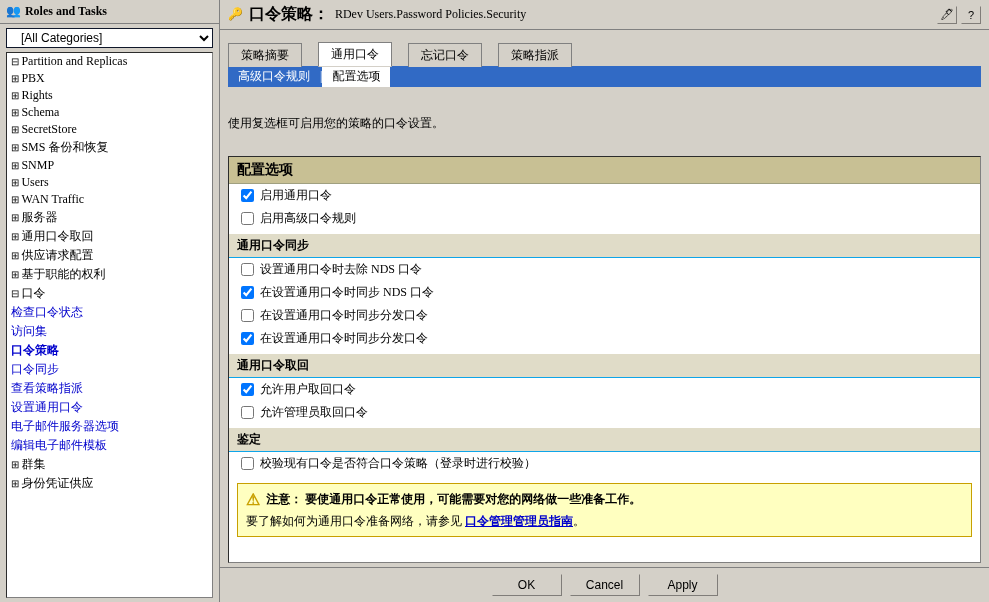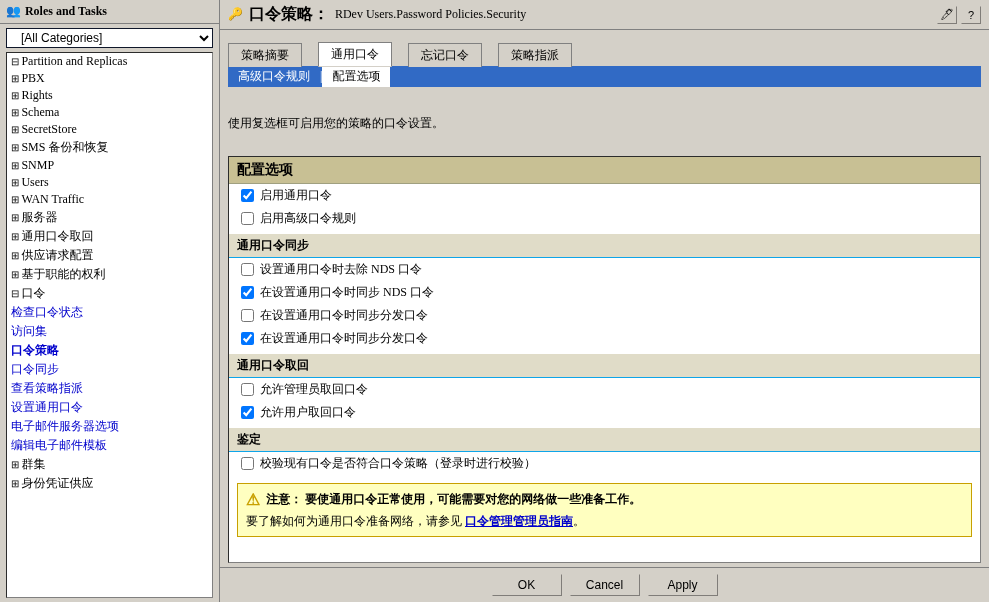--- a/index.html
+++ b/index.html
@@ -215,26 +215,26 @@
             </div>
             <div class="checkbox-row">
               <input type="checkbox" checked="" style="">
               <span>在设置通用口令时同步分发口令</span>
             </div>
           </div>
 
         <div class="section-sub-header">通用口令取回</div>
         <div id="retrieve-checkboxes">
             <div class="checkbox-row">
+              <input type="checkbox" checked="" style="">
+              <span>允许用户取回口令</span>
+            </div>
+            <div class="checkbox-row">
               <input type="checkbox" style="">
               <span>允许管理员取回口令</span>
-            </div>
-            <div class="checkbox-row">
-              <input type="checkbox" checked="" style="">
-              <span>允许用户取回口令</span>
             </div>
           </div>
 
         <div class="section-sub-header">鉴定</div>
         <div id="auth-checkboxes">
             <div class="checkbox-row">
               <input type="checkbox" style="">
               <span>校验现有口令是否符合口令策略（登录时进行校验）</span>
             </div>
           </div>

